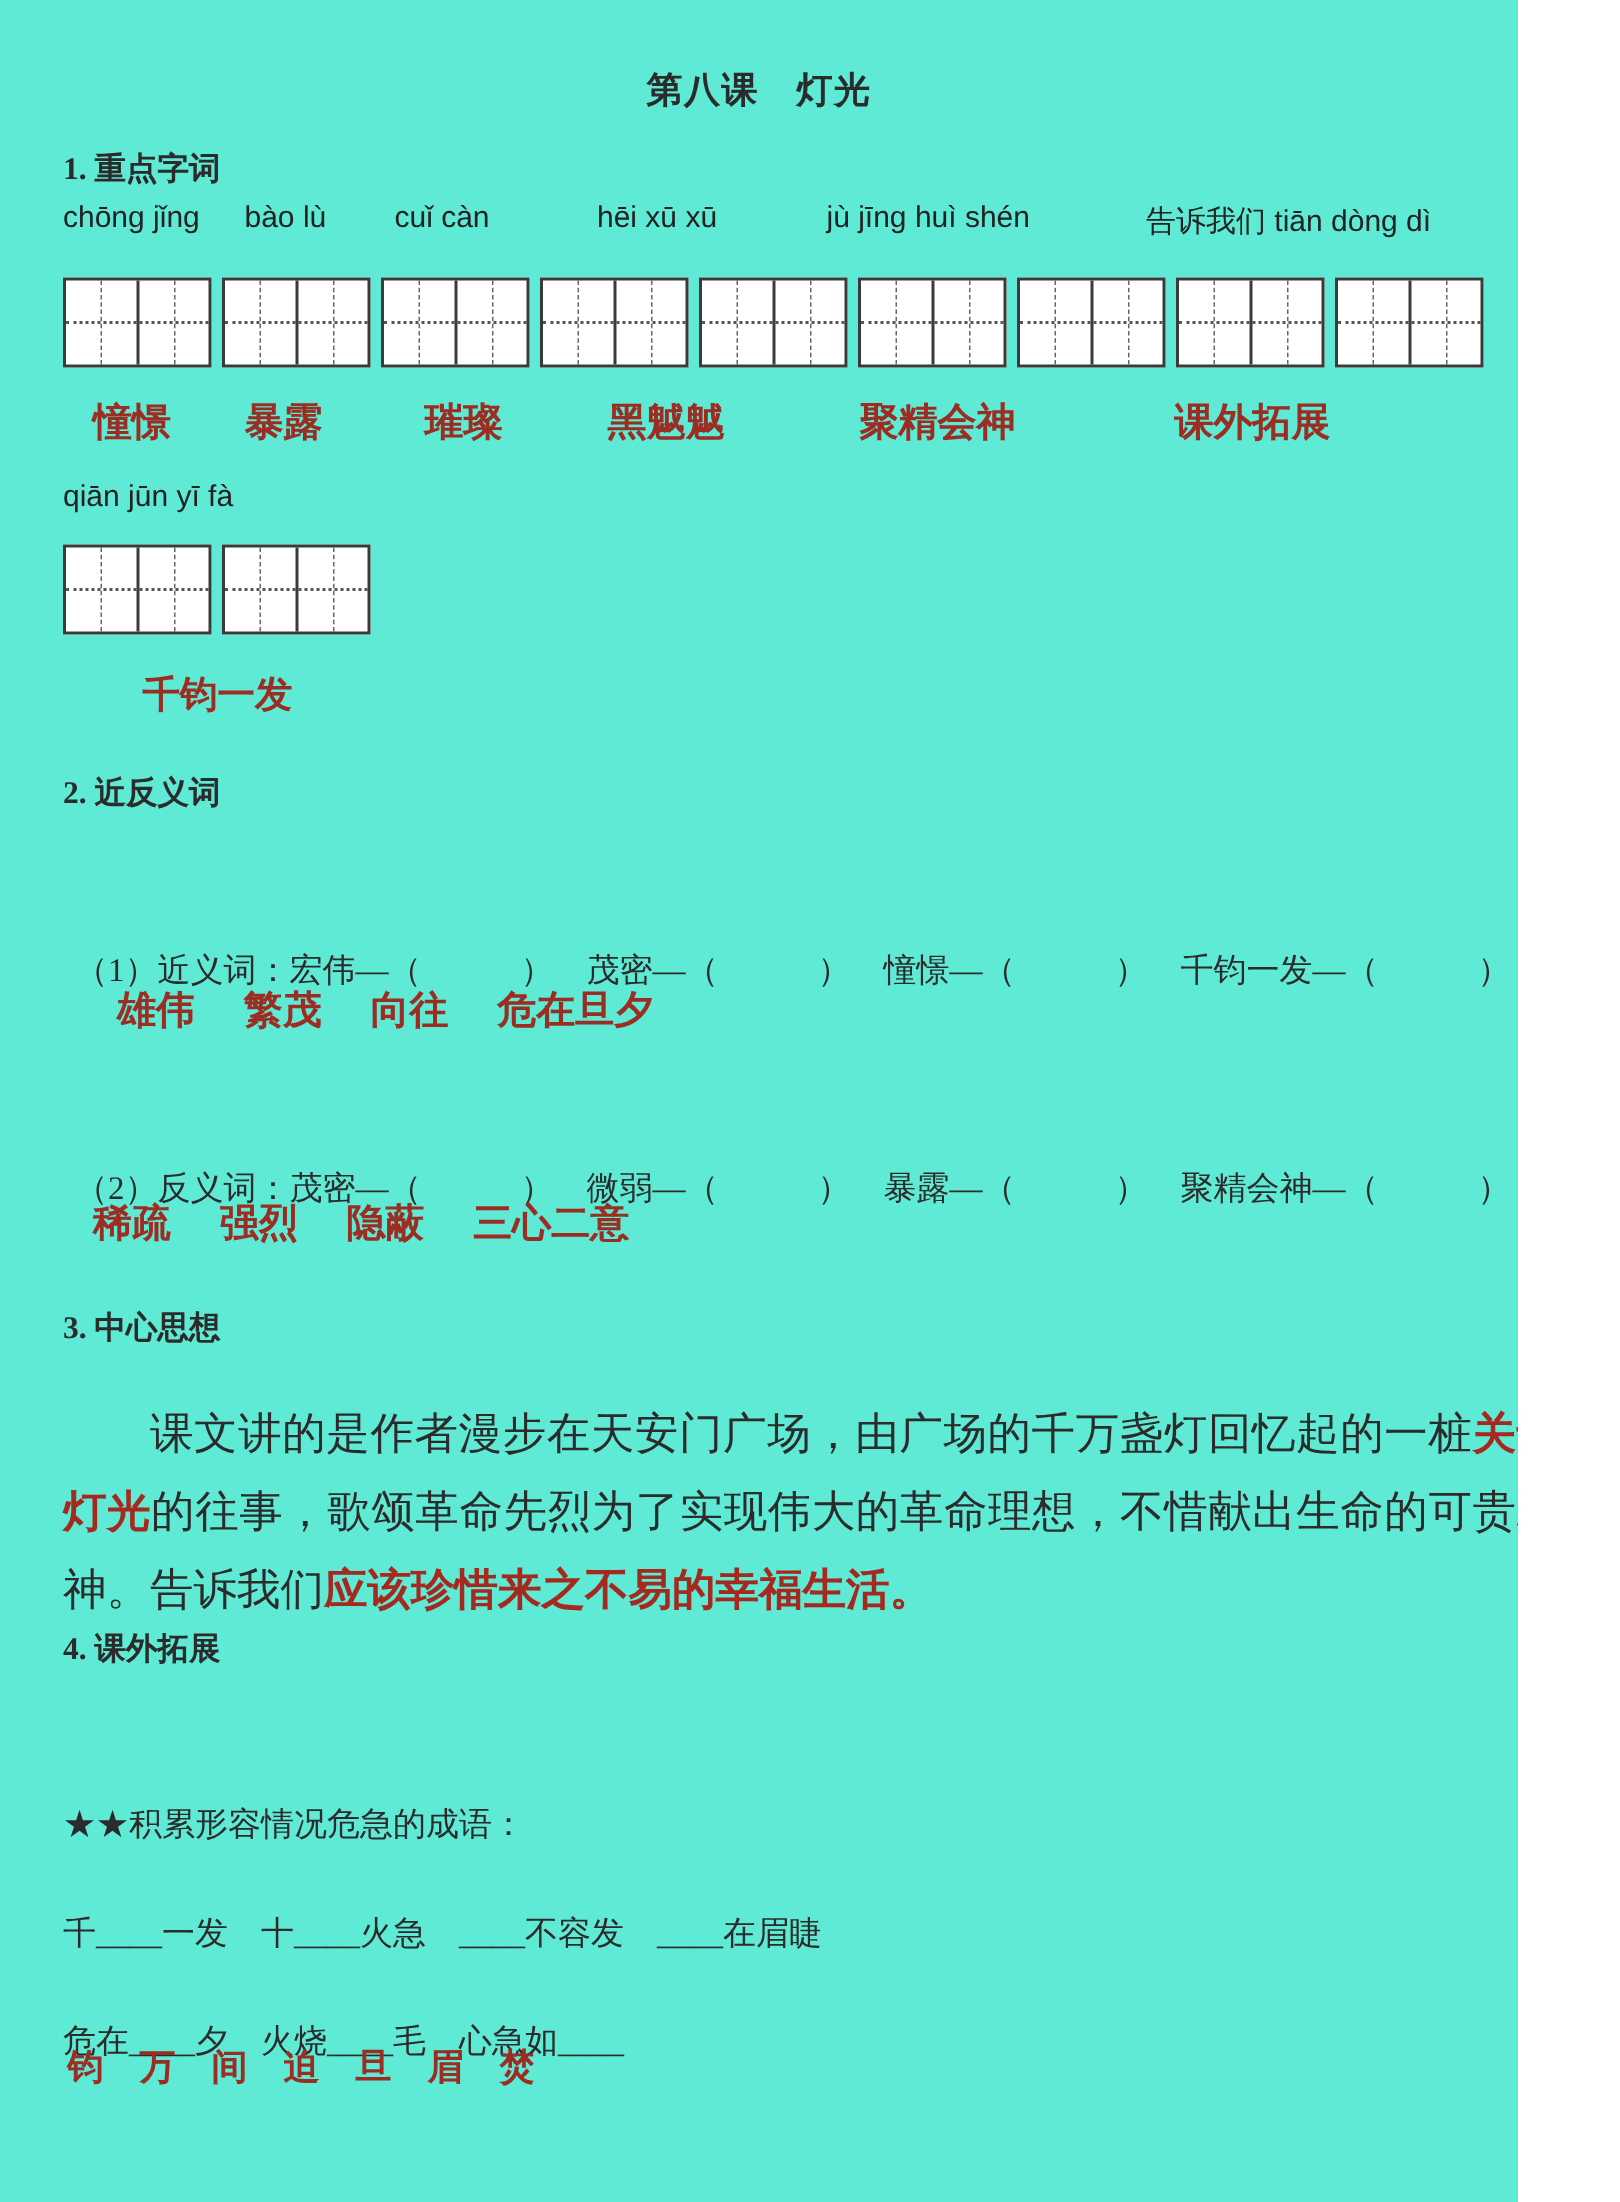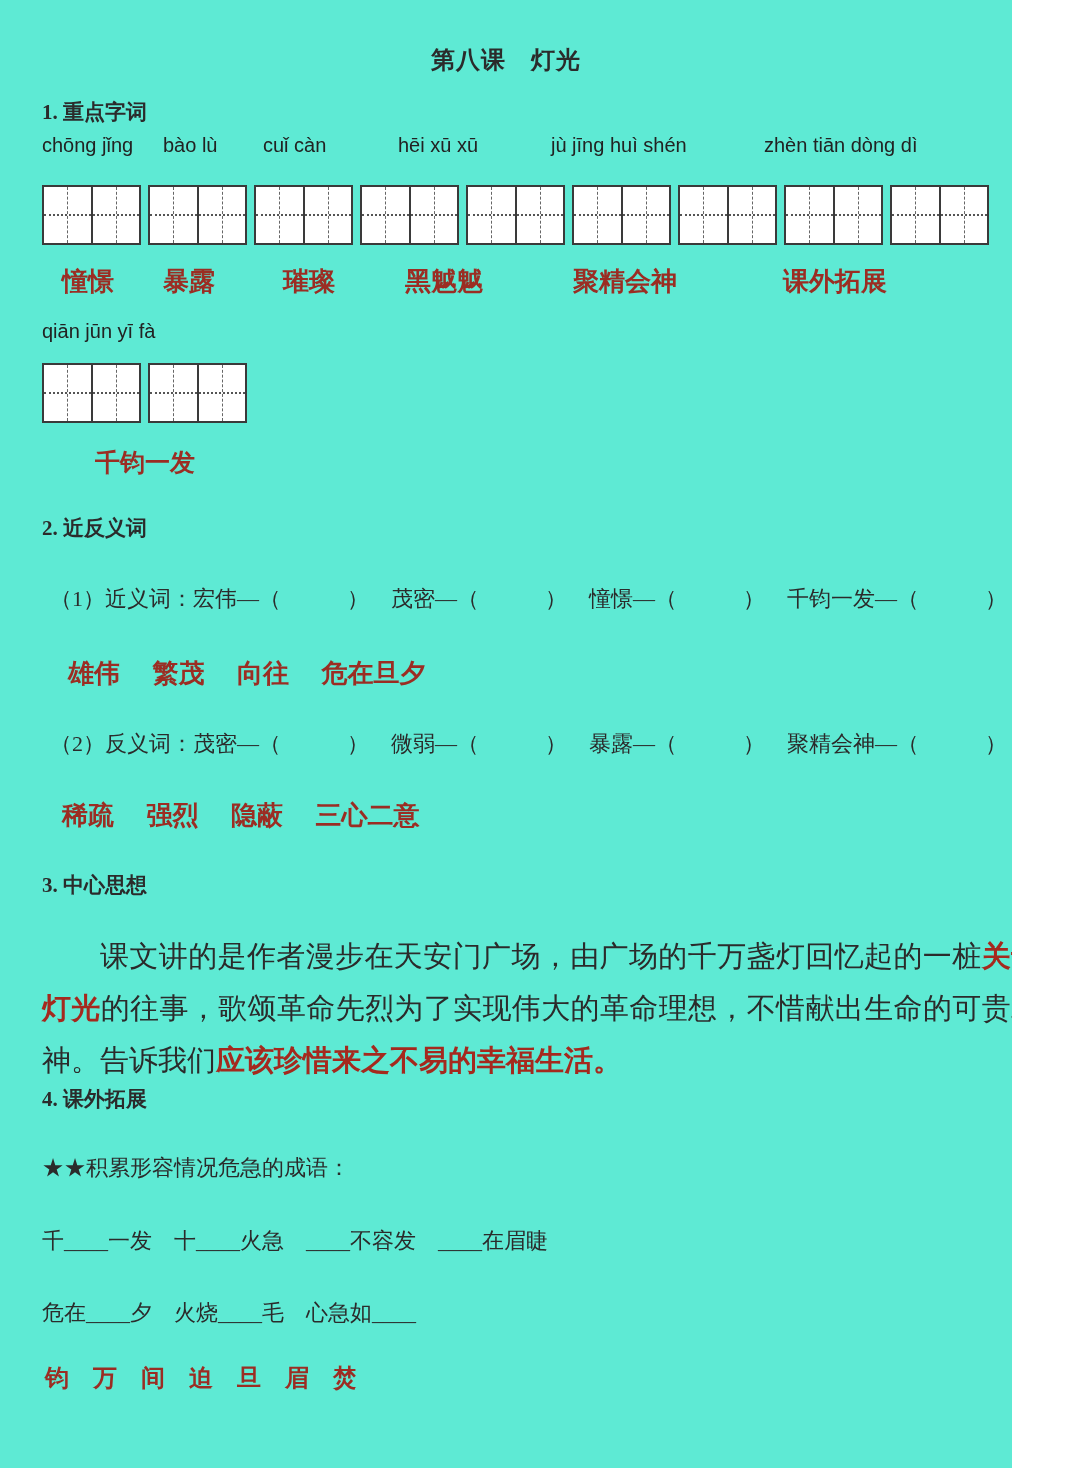--- a/index.html
+++ b/index.html
@@ -46,21 +46,21 @@
   .wg .cell::before {
     content: ''; position: absolute; top: 0; bottom: 0; left: 50%;
     border-left: 1px dashed #666; pointer-events: none;
   }
 
   .red-answer {
     color: var(--answer-red, #9b2d23);
     font-weight: bold;
     font-size: 26px;
   }
-  .body-line { font-size: 22px; color: #2b2b2b; }
+  .body-line { font-size: 22px; color: #2b2b2b; margin-top: 48px; }
 
   .main-para {
     top: 930px; left: 42px; width: 998px;
     font-size: 29px; line-height: 52px;
     text-align: justify; text-indent: 2em;
   }
   .main-para .em-red { color: var(--emphasis-red, #a5291e); font-weight: bold; }
 </style>
 </head>
 <body>
@@ -69,21 +69,21 @@
 
   <div class="abs doc-title">第八课　灯光</div>
 
   <div class="abs sec-heading" style="top:98px">1. 重点字词</div>
 
   <div class="abs pinyin" style="top:134px; left:42px">chōng jǐng</div>
   <div class="abs pinyin" style="top:134px; left:163px">bào lù</div>
   <div class="abs pinyin" style="top:134px; left:263px">cuǐ càn</div>
   <div class="abs pinyin" style="top:134px; left:398px">hēi xū xū</div>
   <div class="abs pinyin" style="top:134px; left:551px">jù jīng huì shén</div>
-  <div class="abs pinyin" style="top:134px; left:764px">zhèn tiān dòng dì</div>
+  <div class="abs pinyin" style="top:134px; left:764px">告诉我们 tiān dòng dì</div>
 
   <div class="grid-row" style="top:185px">
       <div class="wg">
         <div class="cell"></div>
         <div class="cell"></div>
       </div>
       <div class="wg">
         <div class="cell"></div>
         <div class="cell"></div>
       </div>
@@ -135,21 +135,21 @@
         <div class="cell"></div>
         <div class="cell"></div>
       </div>
     </div>
 
   <div class="abs red-answer" style="top:446px; left:95px; font-size:25px">千钧一发</div>
 
   <div class="abs sec-heading" style="top:514px">2. 近反义词</div>
 
   <div class="abs body-line" style="top:584px; left:50px">（1）近义词：宏伟—（　　　）　茂密—（　　　）　憧憬—（　　　）　千钧一发—（　　　）</div>
-  <div class="abs red-answer" style="top:656px; left:68px">雄伟　 繁茂　 向往　 危在旦夕</div>
+  <div class="abs red-answer" style="top:656px; left:78px">雄伟　 繁茂　 向往　 危在旦夕</div>
 
   <div class="abs body-line" style="top:729px; left:50px">（2）反义词：茂密—（　　　）　微弱—（　　　）　暴露—（　　　）　聚精会神—（　　　）</div>
   <div class="abs red-answer" style="top:798px; left:62px">稀疏　 强烈　 隐蔽　 三心二意</div>
 
   <div class="abs sec-heading" style="top:871px">3. 中心思想</div>
 
   <p class="abs main-para" style="margin:0"><span>课文讲的是作者漫步在天安门广场，由广场的千万盏灯回忆起的一桩</span><span class="em-red">关于灯光</span><span>的往事，歌颂革命先烈为了实现伟大的革命理想，不惜献出生命的可贵精神。告诉我们</span><span class="em-red">应该珍惜来之不易的幸福生活。</span></p>
 
   <div class="abs sec-heading" style="top:1085px">4. 课外拓展</div>
 

